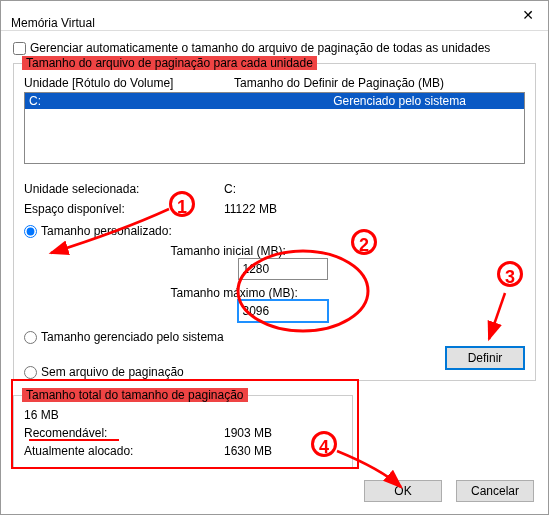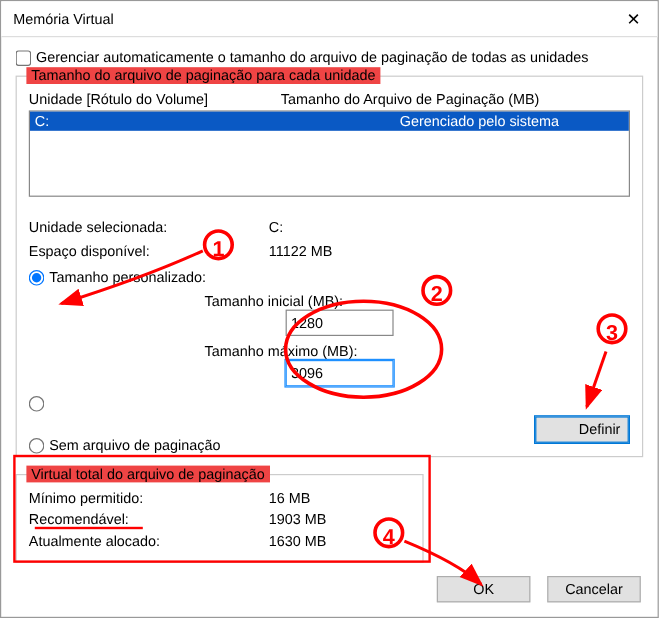--- a/index.html
+++ b/index.html
@@ -10,21 +10,21 @@
     background: #fff;
     color: #000;
     width: 549px;
     height: 515px;
     position: relative;
     overflow: hidden;
     border: 1px solid #999;
   }
   .titlebar {
     display: flex;
-    align-items: center;
+    align-items: flex-end;
     justify-content: space-between;
     height: 30px;
     padding: 0 0 0 10px;
     background: #fff;
     border-bottom: 1px solid #ddd;
   }
   .titlebar .title { font-size: 12px; }
   .titlebar .close {
     width: 40px;
     height: 30px;
@@ -115,21 +115,20 @@
     right: 24px;
     top: 316px;
     width: 78px;
     height: 22px;
     background: #e1e1e1;
     border: 1px solid #0078d7;
     outline: 1px solid #0078d7;
     font-family: inherit;
     font-size: 12px;
     cursor: pointer;
-    text-align: right;
   }
   .total-fieldset {
     border: 1px solid #ccc;
     padding: 8px 10px 10px 10px;
     margin-top: 14px;
     position: relative;
     width: 340px;
   }
   .total-row {
     display: flex;
@@ -198,21 +197,21 @@
   <div class="checkbox-row">
     <input type="checkbox" style="">
     <span>Gerenciar automaticamente o tamanho do arquivo de paginação de todas as unidades</span>
   </div>
 
   <div class="fieldset" style="height:318px;">
     <div class="fieldset-legend">Tamanho do arquivo de paginação para cada unidade</div>
 
     <div class="columns-header">
       <div class="col1">Unidade [Rótulo do Volume]</div>
-      <div>Tamanho do Arquivo de Paginação (MB)</div>
+      <div>Tamanho do Definir de Paginação (MB)</div>
     </div>
 
     <div class="listbox">
       <div class="listbox-row">
         <div class="c1">C:</div>
         <div class="c2">Gerenciado pelo sistema</div>
       </div>
     </div>
 
     <div class="info-row" style="margin-top:18px;">
@@ -233,33 +232,33 @@
       <div class="label">Tamanho inicial (MB):</div>
       <input type="text" value="1280" style="">
     </div>
     <div class="size-row">
       <div class="label">Tamanho máximo (MB):</div>
       <input type="text" class="focused" value="3096" style="">
     </div>
 
     <div class="radio-row">
       <input type="radio" name="pf" style="">
+      <span>Tamanho gerenciado pelo sistema</span>
     </div>
     <div class="radio-row" style="margin-top:21px;">
       <input type="radio" name="pf" style="">
       <span>Sem arquivo de paginação</span>
     </div>
   </div>
 
   <button class="definir-btn">Definir</button>
 
   <div class="total-fieldset">
-    <div class="fieldset-legend">Virtual total do arquivo de paginação</div>
+    <div class="fieldset-legend">Tamanho total do tamanho de paginação</div>
     <div class="total-row">
-      <div class="label">Mínimo permitido:</div>
       <div>16 MB</div>
     </div>
     <div class="total-row">
       <div class="label">Recomendável:</div>
       <div>1903 MB</div>
     </div>
     <div class="total-row">
       <div class="label">Atualmente alocado:</div>
       <div>1630 MB</div>
     </div>

